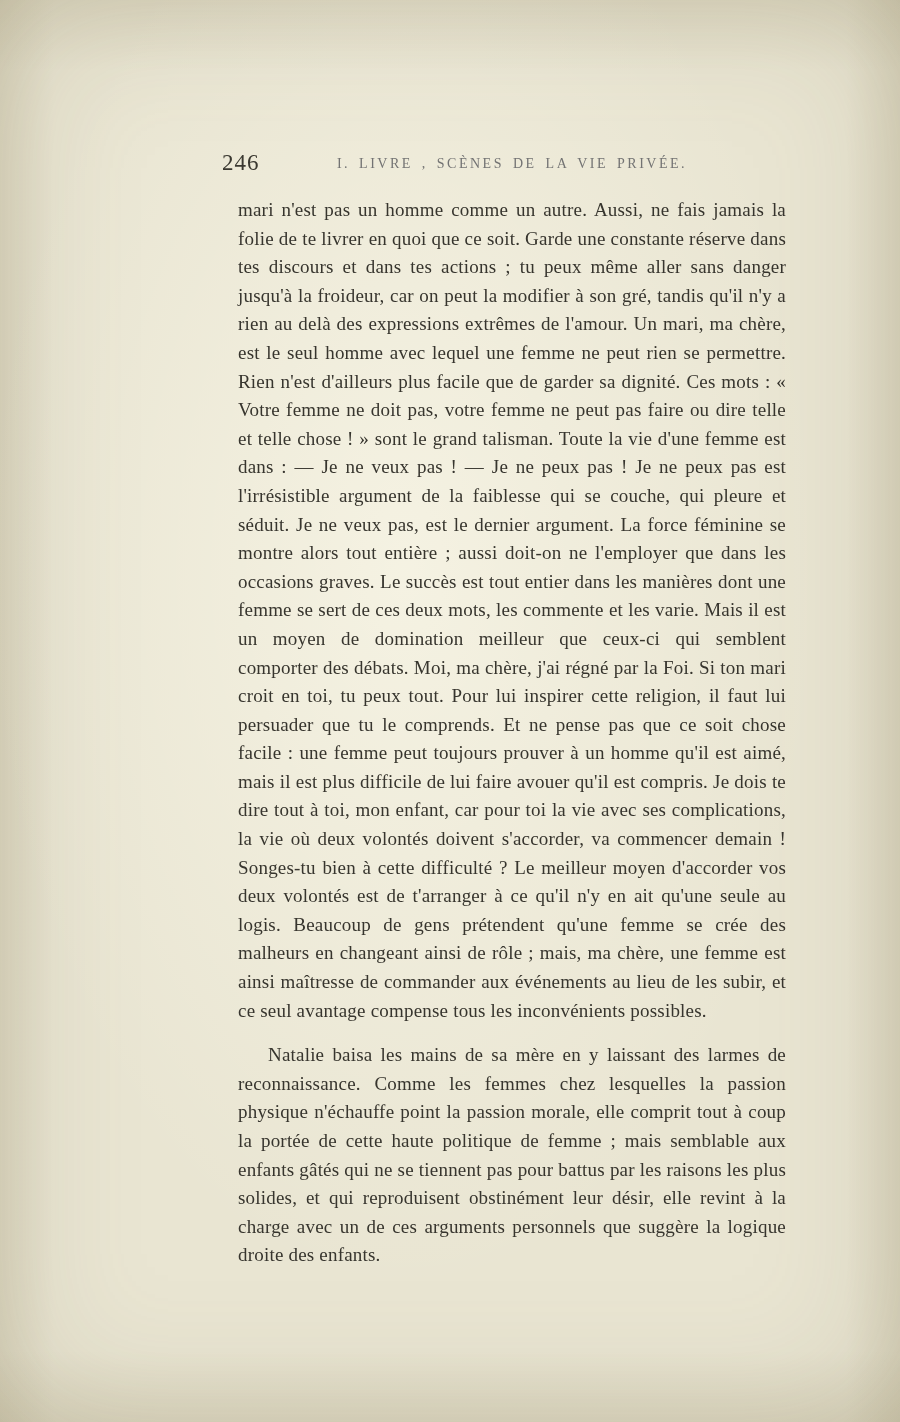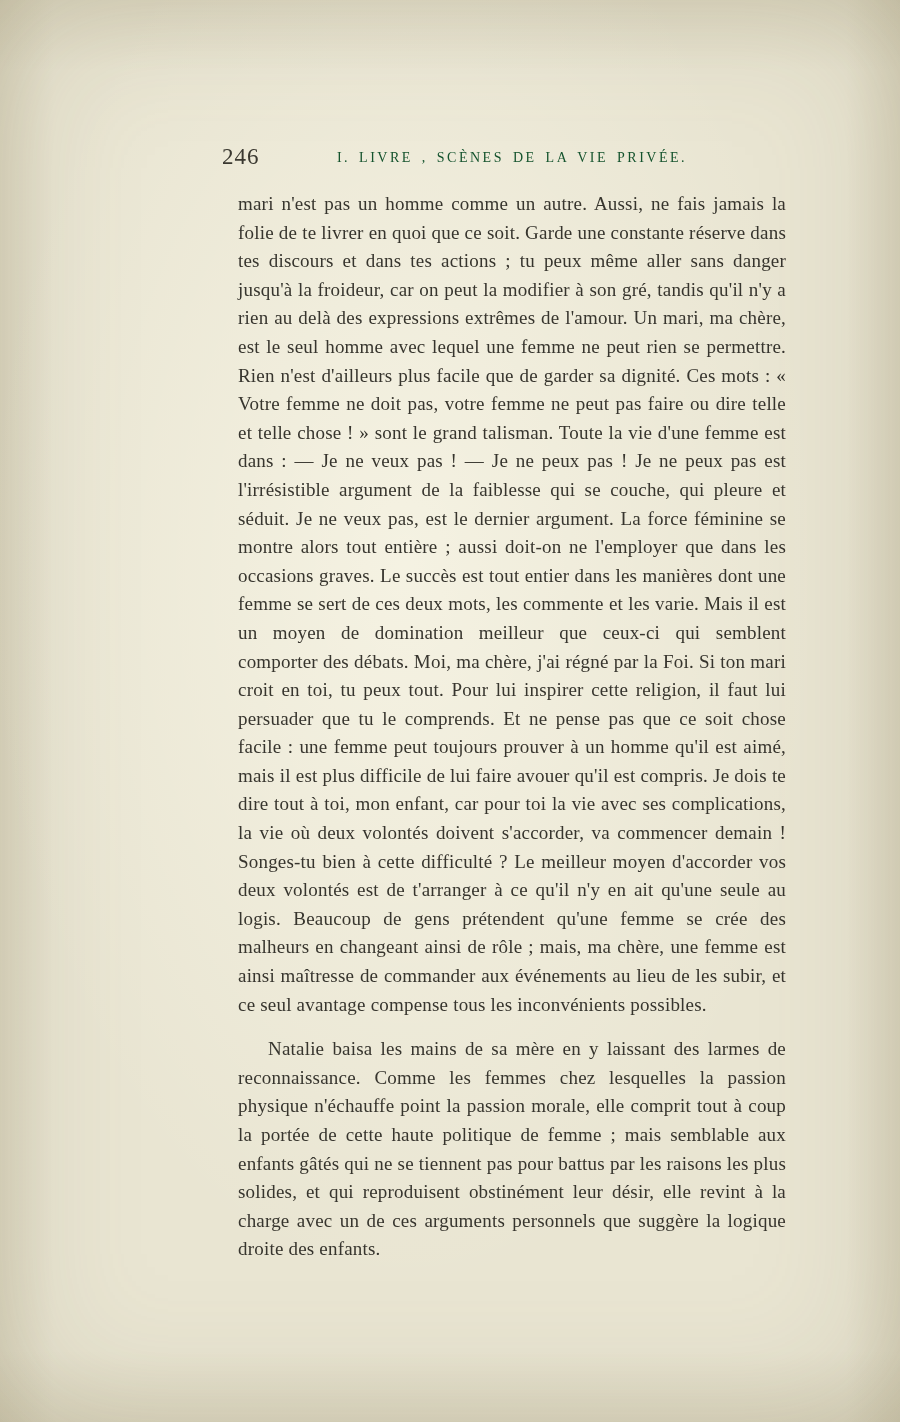--- a/index.html
+++ b/index.html
@@ -21,21 +21,21 @@
   }
   .vignette {
     position: absolute;
     inset: 0;
     pointer-events: none;
     box-shadow: inset 0 0 140px rgba(115, 104, 72, 0.22);
   }
   .page-content {
     position: absolute;
     left: 222px;
-    top: 144px;
+    top: 150px;
     width: 580px;
   }
   .running-head {
     position: relative;
     height: 30px;
     margin-bottom: 8px;
   }
   .page-number {
     position: absolute;
     left: 0;
@@ -46,21 +46,21 @@
   }
   .header-title {
     position: absolute;
     left: 0;
     right: 0;
     top: 6px;
     text-align: center;
     font-size: 14px;
     letter-spacing: 2.5px;
     word-spacing: 3px;
-    color: #14532d;
+    color: #737373;
     white-space: nowrap;
   }
   .body-text {
     font-size: 19px;
     line-height: 28.6px;
     text-align: justify;
     color: #37352e;
     letter-spacing: 0.2px;
   }
   .body-text p {

